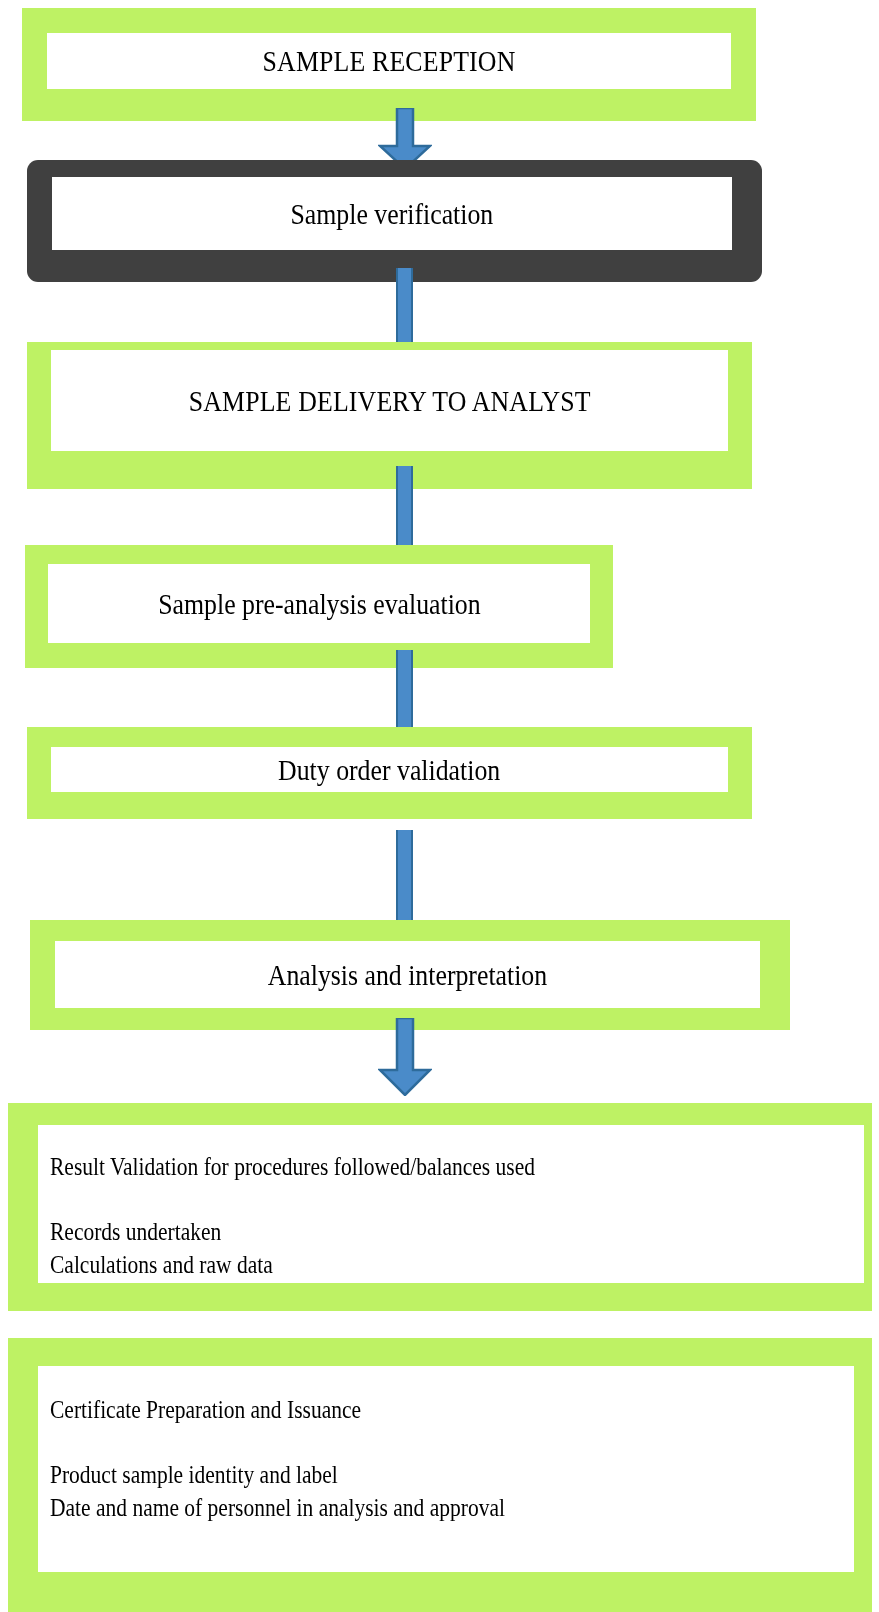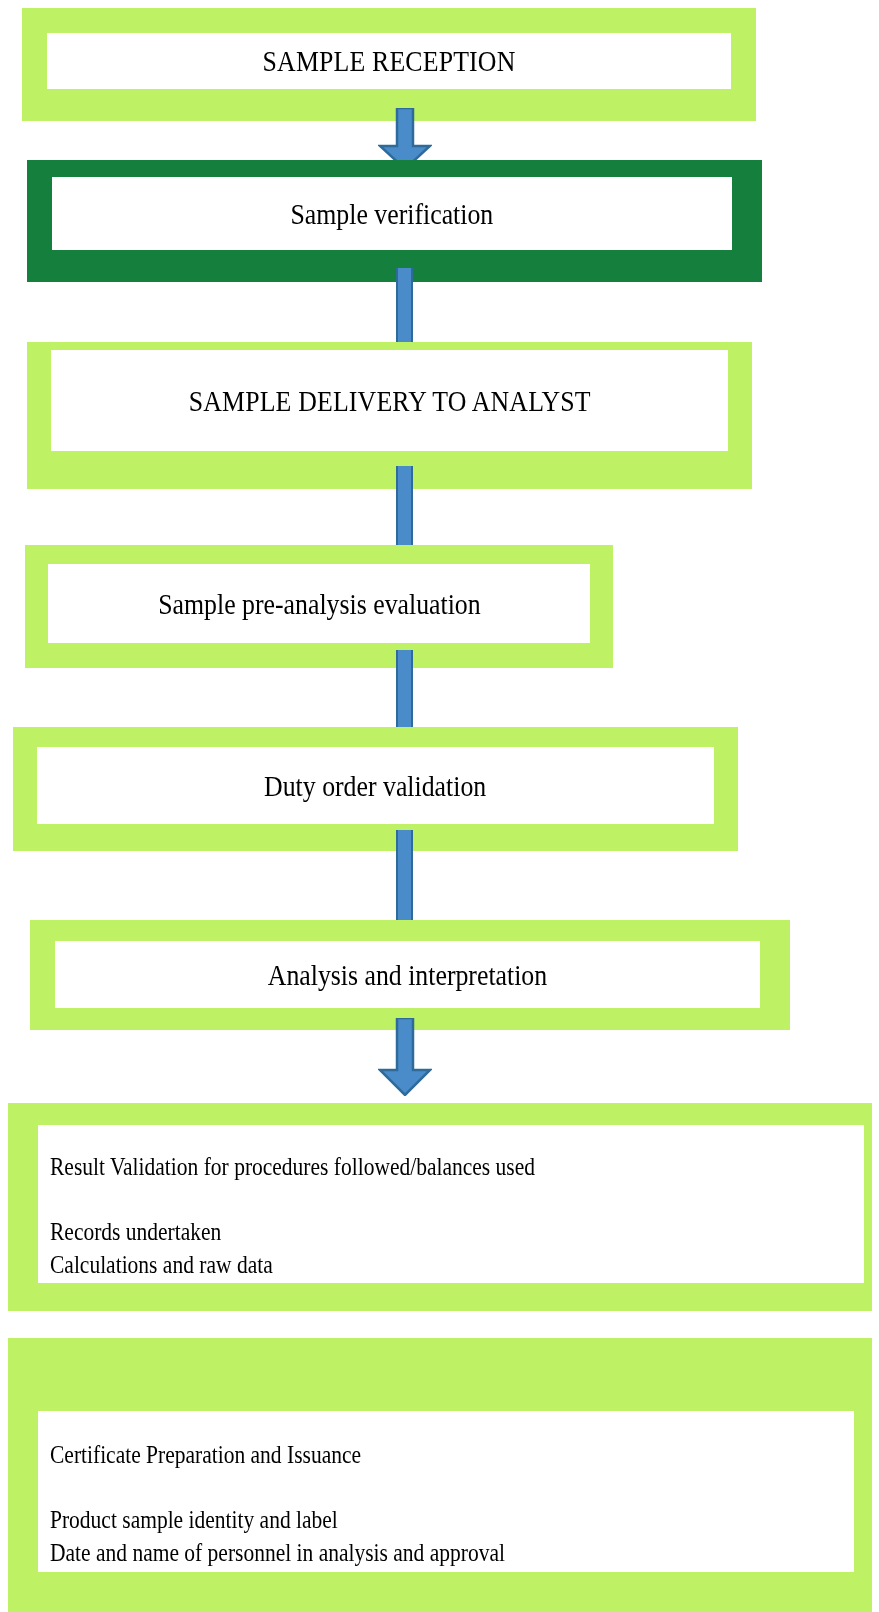--- a/index.html
+++ b/index.html
@@ -24,21 +24,22 @@
 
   
   .node {
     position: absolute;
     box-sizing: border-box;
     background: #bef264;       
     display: flex;
     align-items: stretch;
   }
   .node.accent {
-    background: #15803d;       
+    background: #404040;       
+    border-radius: 11px;
   }
   .node .inner {
     flex: 1 1 auto;
     background: #FFFFFF;
     display: flex;
     align-items: center;
     justify-content: center;
     box-sizing: border-box;
   }
   .node.left .inner {
@@ -118,21 +119,21 @@
   <div class="connector-bar" style="left:396px; top:466px; width:17px; height:82px;"></div>
 
   <div class="node" style="left:25px; top:545px; width:588px; height:123px; padding:19px 23px 25px 23px;">
     <div class="inner">
       <span class="label sent">Sample pre-analysis evaluation</span>
     </div>
   </div>
 
   <div class="connector-bar" style="left:396px; top:650px; width:17px; height:82px;"></div>
 
-  <div class="node" style="left:13px; top:727px; width:725px; height:124px; padding:20px 24px 27px 24px;">
+  <div class="node" style="left:27px; top:727px; width:725px; height:92px; padding:20px 24px 27px 24px;">
     <div class="inner">
       <span class="label sent">Duty order validation</span>
     </div>
   </div>
 
   <div class="connector-bar" style="left:396px; top:830px; width:17px; height:92px;"></div>
 
   <div class="node" style="left:30px; top:920px; width:760px; height:110px; padding:21px 30px 22px 25px;">
     <div class="inner">
       <span class="label sent">Analysis and interpretation</span>
@@ -148,21 +149,21 @@
   <div class="node left" style="left:8px; top:1103px; width:864px; height:208px; padding:22px 8px 28px 30px;">
     <div class="inner" style="padding:26px 12px 12px 12px;">
       <span class="label block">Result Validation for procedures followed/balances used
 
 Records undertaken
 Calculations and raw data</span>
     </div>
   </div>
 
   <div class="node left" style="left:8px; top:1338px; width:864px; height:274px; padding:28px 18px 40px 30px;">
-    <div class="inner" style="padding:28px 12px 12px 12px;margin-top:45px;">
+    <div class="inner" style="padding:28px 12px 12px 12px;">
       <span class="label block">Certificate Preparation and Issuance
 
 Product sample identity and label
 Date and name of personnel in analysis and approval</span>
     </div>
   </div>
 
 </div>
 
 </body></html>

